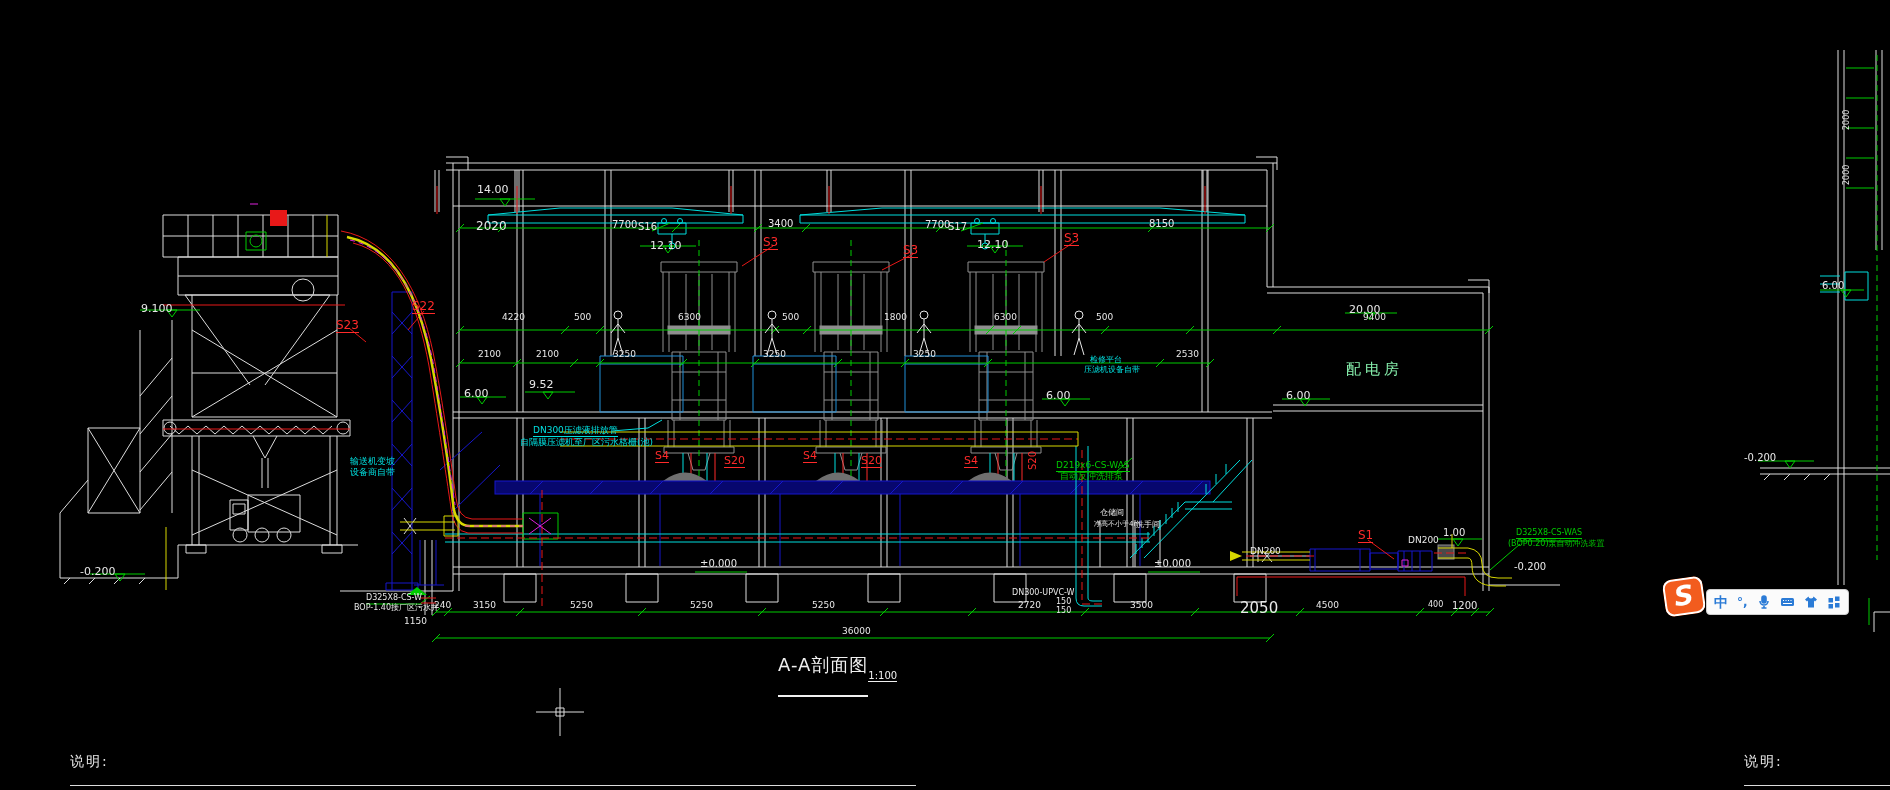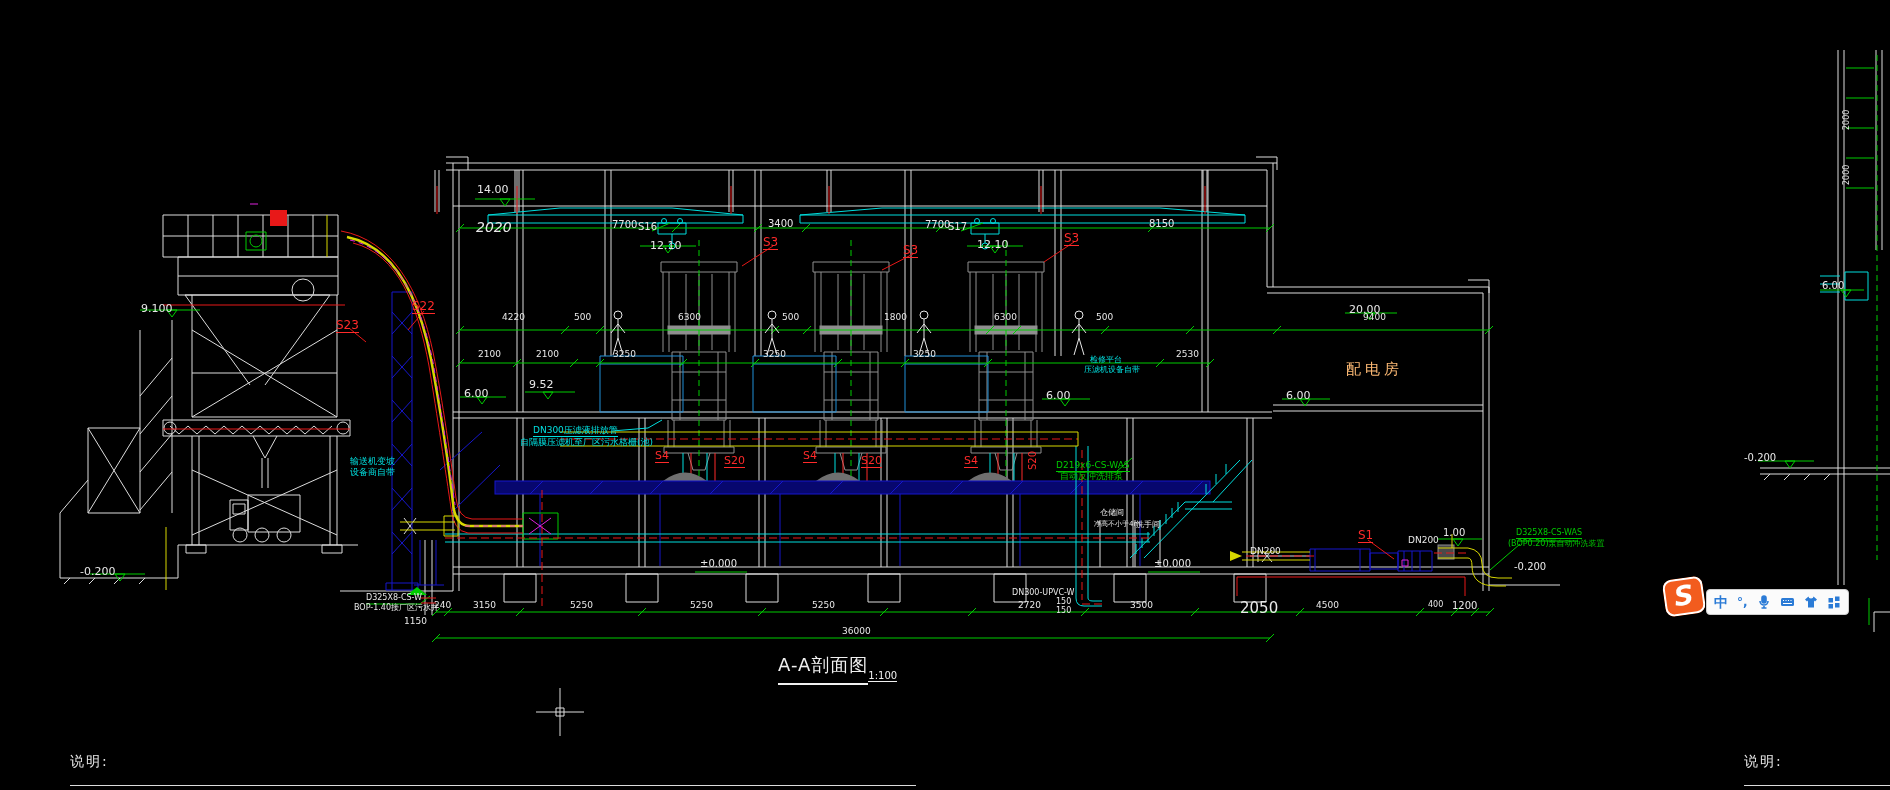--- a/index.html
+++ b/index.html
@@ -2,25 +2,25 @@
 <html><head>
 <meta charset="utf-8">
 <style>
   html,body{margin:0;padding:0;background:#000;}
   #stage{position:relative;width:1890px;height:790px;background:#000;overflow:hidden;
          font-family:"DejaVu Sans",sans-serif;}
   #cad{position:absolute;left:0;top:0;}
   #ann-layer{position:absolute;left:0;top:0;width:100%;height:100%;pointer-events:none;}
   .ann{position:absolute;white-space:nowrap;line-height:1;transform-origin:0 0;}
   .ann.u{border-bottom:1px solid currentColor;padding-bottom:1px;}
-  .room-label{position:absolute;color:#fdba74;font-size:15px;letter-spacing:4px;}
+  .room-label{position:absolute;color:#86efac;font-size:15px;letter-spacing:4px;}
   .note-label{position:absolute;color:#e8e8e8;font-size:14px;letter-spacing:2px;}
   .note-line{position:absolute;height:0;border-top:1px solid #dcdcdc;}
   .title-wrap{position:absolute;left:778px;top:653px;color:#f0f0f0;}
-  .title-main{font-size:18px;letter-spacing:1px;border-bottom:2px solid #f0f0f0;padding-bottom:6px;display:inline-block;}
+  .title-main{font-size:18px;letter-spacing:1px;border-bottom:2px solid #f0f0f0;padding-bottom:18px;display:inline-block;}
   .title-scale{font-size:10px;margin-left:0;border-bottom:1px solid #f0f0f0;vertical-align:-8px;display:inline-block;}
   
   .ime{position:absolute;left:1664px;top:578px;display:flex;align-items:flex-start;}
   .ime-logo{width:40px;height:37px;background:#f25c1e;border-radius:9px;transform:rotate(-8deg);
             color:#fff;font-weight:bold;font-size:27px;font-style:italic;text-align:center;line-height:36px;
             box-shadow:0 0 0 2px #fff inset;}
   .ime-bar{margin-left:2px;margin-top:11px;height:24px;background:#fbfbfb;border:1px solid #cfcfcf;
            border-radius:4px;display:flex;align-items:center;padding:0 7px;gap:9px;}
   .ime-item{color:#2b7bd6;font-weight:bold;font-size:14px;line-height:1;cursor:default;}
   .ime-item svg{display:block;}
@@ -177,21 +177,21 @@
       <span class="ann" style="left: 141px; top: 303px; font-size: 11px; color: rgb(232, 232, 232);">9.100</span>
       <span class="ann u" style="left: 336px; top: 319px; font-size: 12px; color: rgb(255, 42, 42);">S23</span>
       <span class="ann u" style="left: 412px; top: 300px; font-size: 12px; color: rgb(255, 42, 42);">S22</span>
       <span class="ann" style="left: 350px; top: 457px; font-size: 9px; color: rgb(0, 224, 224);">输送机变坡</span>
       <span class="ann" style="left: 350px; top: 468px; font-size: 9px; color: rgb(0, 224, 224);">设备商自带</span>
       <span class="ann" style="left: 80px; top: 566px; font-size: 11px; color: rgb(232, 232, 232);">-0.200</span>
       <span class="ann" style="left: 366px; top: 594px; font-size: 8px; color: rgb(232, 232, 232);">D325X8-CS-W</span>
       <span class="ann" style="left: 354px; top: 604px; font-size: 8px; color: rgb(232, 232, 232);">BOP-1.40接厂区污水井</span>
       <span class="ann" style="left: 404px; top: 617px; font-size: 9px; color: rgb(232, 232, 232);">1150</span>
       <span class="ann" style="left: 477px; top: 184px; font-size: 11px; color: rgb(232, 232, 232);">14.00</span>
-      <span class="ann" style="left: 476px; top: 220px; font-size: 14px; color: rgb(232, 232, 232); font-style: italic;">2020</span>
+      <span class="ann" style="left: 476px; top: 220px; font-size: 12px; color: rgb(232, 232, 232);">2020</span>
       <span class="ann" style="left: 612px; top: 220px; font-size: 10px; color: rgb(232, 232, 232);">7700</span>
       <span class="ann" style="left: 638px; top: 222px; font-size: 10px; color: rgb(232, 232, 232);">S16</span>
       <span class="ann" style="left: 650px; top: 240px; font-size: 11px; color: rgb(232, 232, 232);">12.10</span>
       <span class="ann" style="left: 768px; top: 219px; font-size: 10px; color: rgb(232, 232, 232);">3400</span>
       <span class="ann" style="left: 925px; top: 220px; font-size: 10px; color: rgb(232, 232, 232);">7700</span>
       <span class="ann" style="left: 948px; top: 222px; font-size: 10px; color: rgb(232, 232, 232);">S17</span>
       <span class="ann" style="left: 977px; top: 239px; font-size: 11px; color: rgb(232, 232, 232);">12.10</span>
       <span class="ann" style="left: 1149px; top: 219px; font-size: 10px; color: rgb(232, 232, 232);">8150</span>
       <span class="ann u" style="left: 763px; top: 236px; font-size: 12px; color: rgb(255, 42, 42);">S3</span>
       <span class="ann u" style="left: 903px; top: 244px; font-size: 12px; color: rgb(255, 42, 42);">S3</span>

